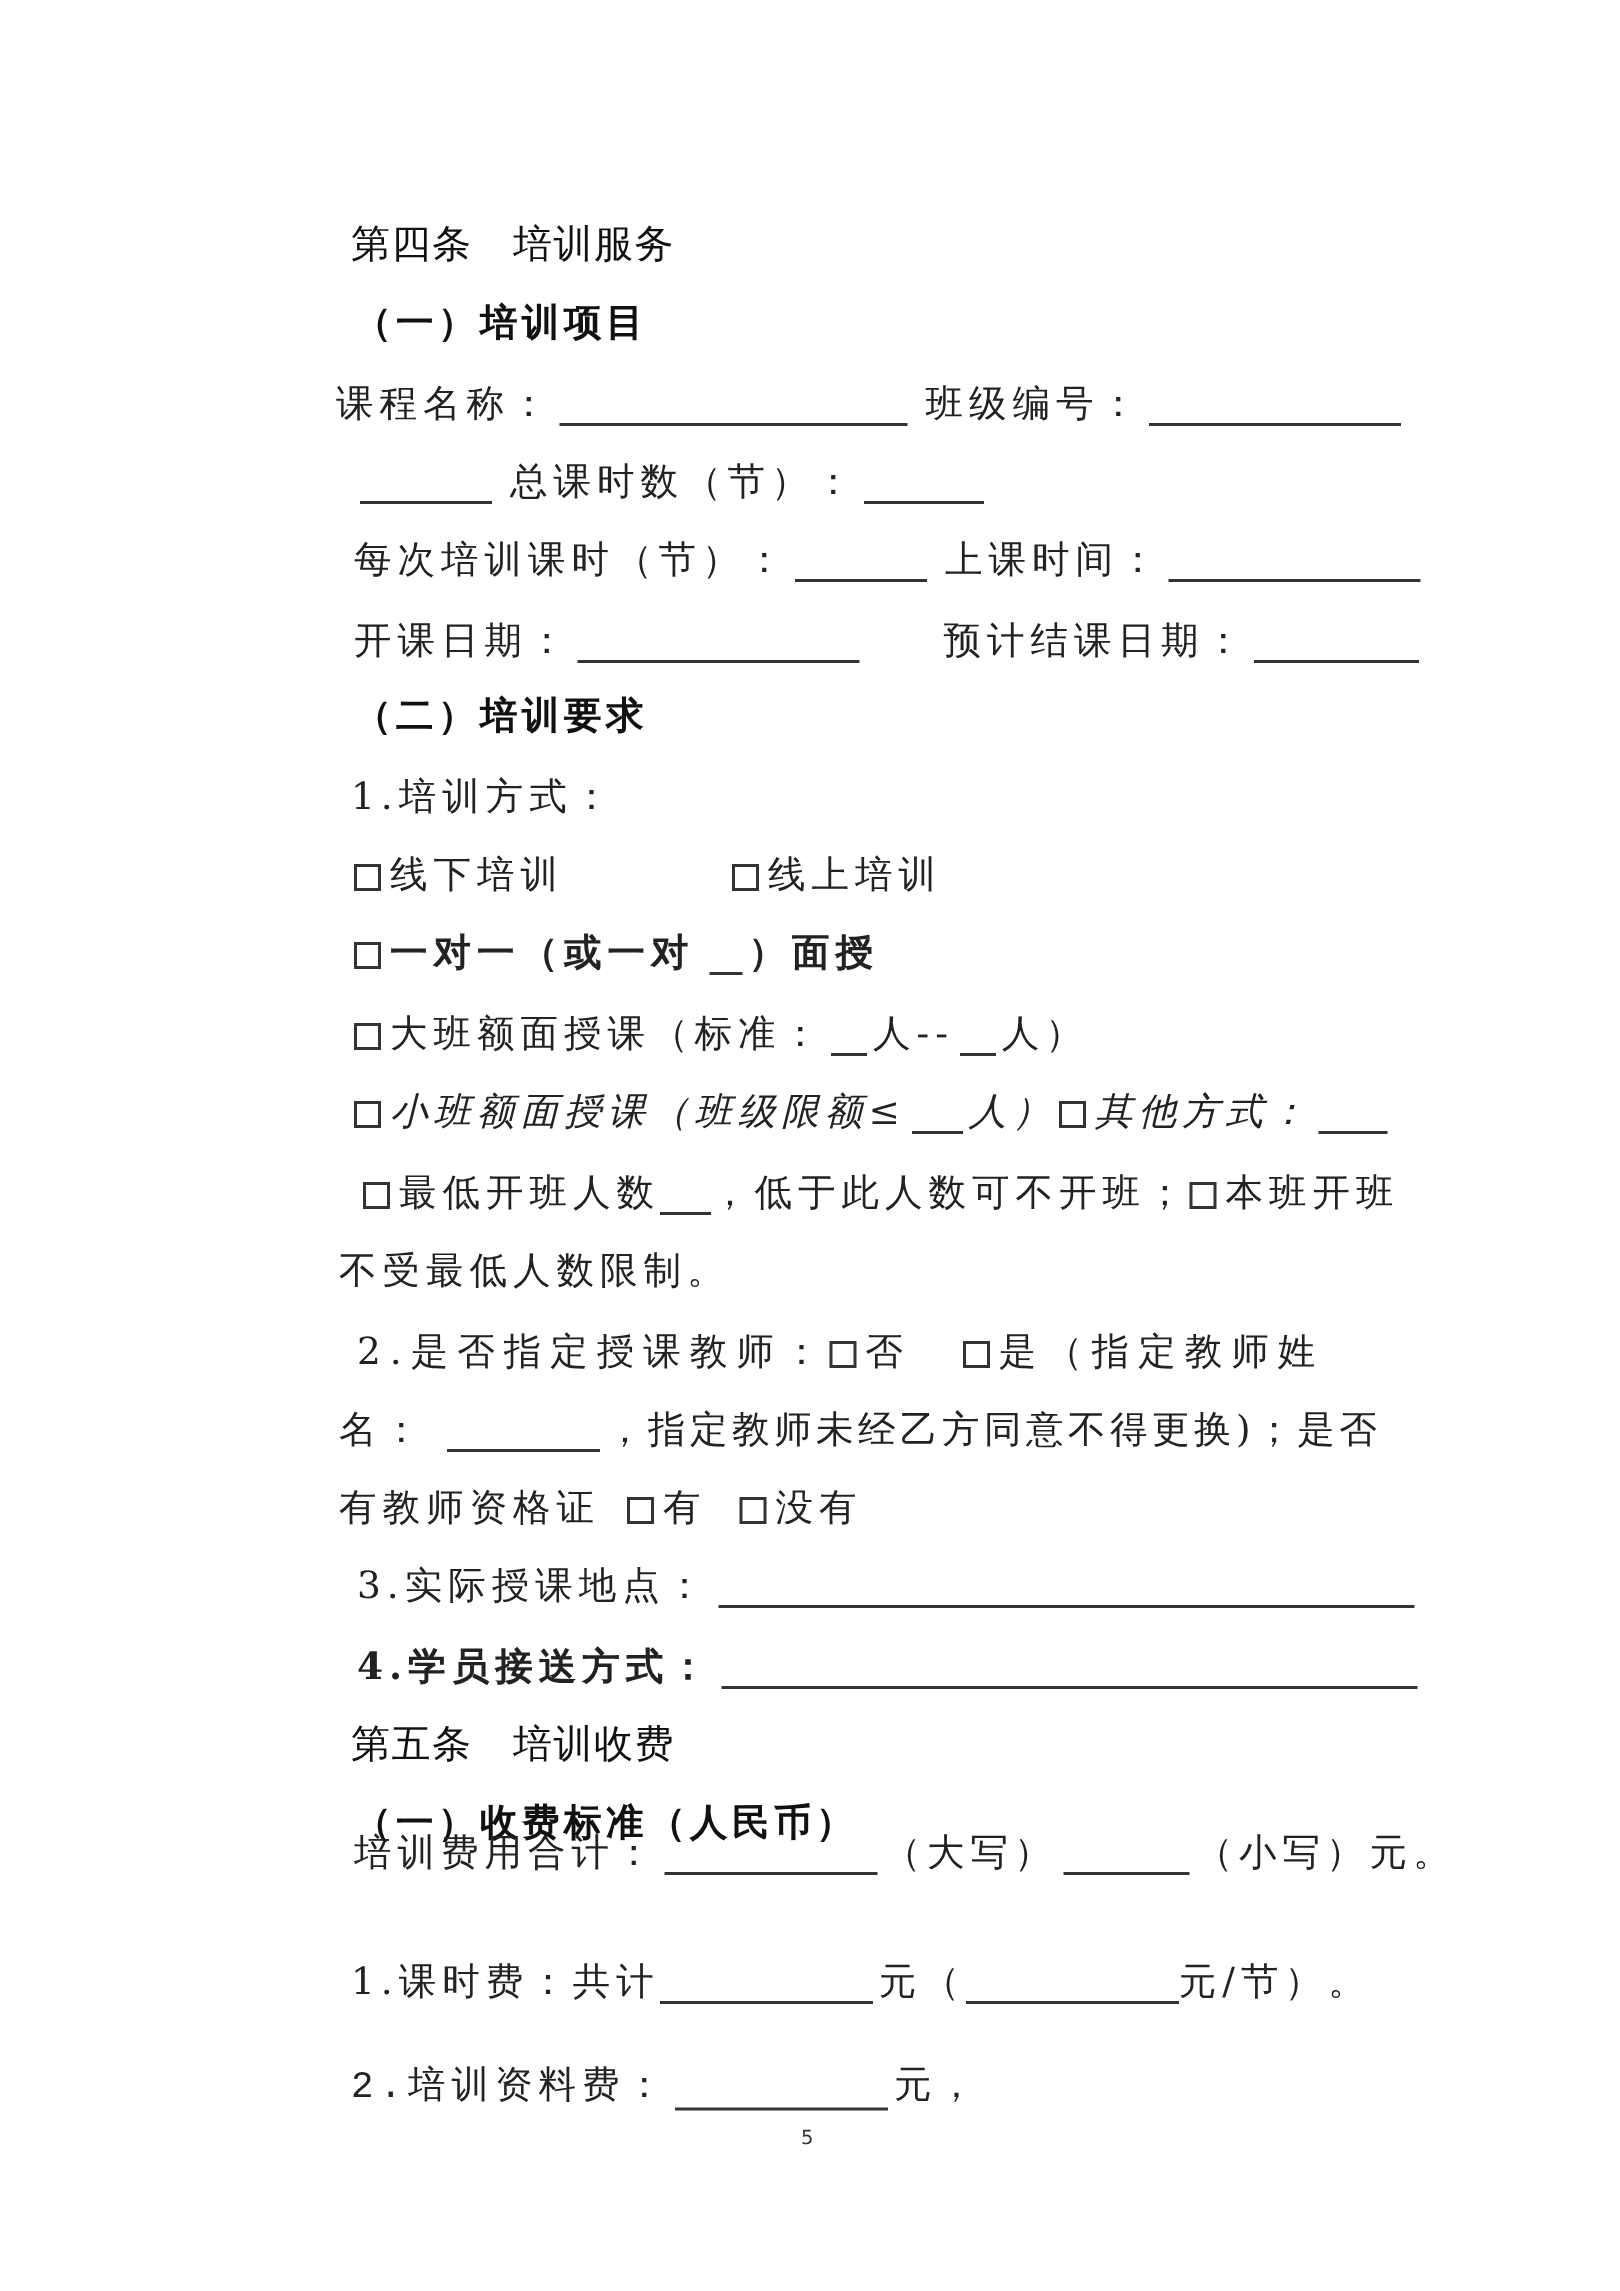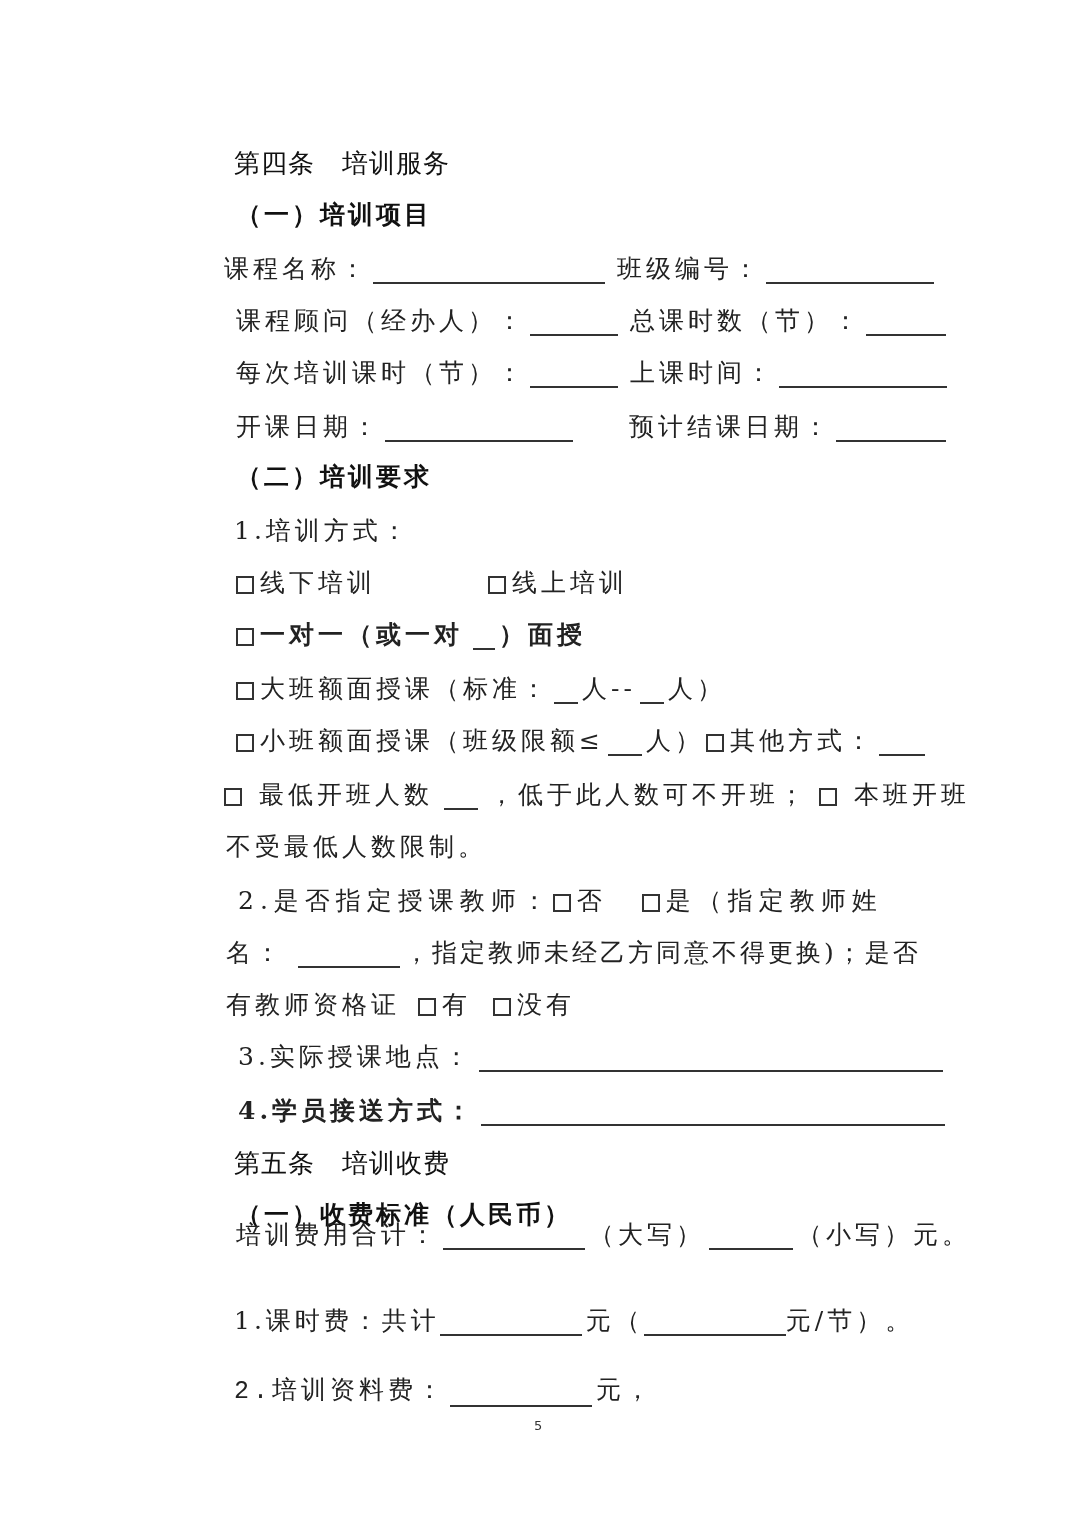--- a/index.html
+++ b/index.html
@@ -39,21 +39,20 @@
 
 <div class="line" style="top:252px; left:202px;">
   <span class="t">课程名称：</span>
   <span class="blank" style="width:232px;"></span>
   <span class="gap" style="width:8px;"></span>
   <span class="t">班级编号：</span>
   <span class="blank" style="width:168px;"></span>
 </div>
 
 <div class="line" style="top:304px; left:214px;">
-  <span class="t">课程顾问（经办人）：</span>
   <span class="blank" style="width:88px;"></span>
   <span class="gap" style="width:8px;"></span>
   <span class="t">总课时数（节）：</span>
   <span class="blank" style="width:80px;"></span>
 </div>
 
 <div class="line" style="top:356px; left:214px;">
   <span class="t">每次培训课时（节）：</span>
   <span class="blank" style="width:88px;"></span>
   <span class="gap" style="width:8px;"></span>
@@ -94,31 +93,31 @@
 
 <div class="line" style="top:672px; left:214px;">
   <span class="cb"></span>
   <span class="t">大班额面授课（标准：</span>
   <span class="blank" style="width:24px;"></span>
   <span class="t">人--</span>
   <span class="blank" style="width:24px;"></span>
   <span class="t">人）</span>
 </div>
 
-<div class="line" style="top:724px; left:214px;">
+<div class="line" style="top:724px; left:214px;font-style:italic;">
   <span class="cb"></span>
   <span class="t">小班额面授课（班级限额≤</span>
   <span class="blank" style="width:34px;"></span>
   <span class="t">人）</span>
   <span class="cb" style="margin-left:2px;"></span>
   <span class="t">其他方式：</span>
   <span class="blank" style="width:46px;"></span>
 </div>
 
-<div class="line" style="top:778px; left:202px;gap:11px;">
+<div class="line" style="top:778px; left:220px;">
   <span class="cb"></span>
   <span class="t">最低开班人数</span>
   <span class="blank" style="width:34px; margin:0 0 2px 0;"></span>
   <span class="t">，低于此人数可不开班；</span>
   <span class="cb"></span>
   <span class="t">本班开班</span>
 </div>
 
 <div class="line" style="top:830px; left:204px;">
   <span class="t">不受最低人数限制。</span>

